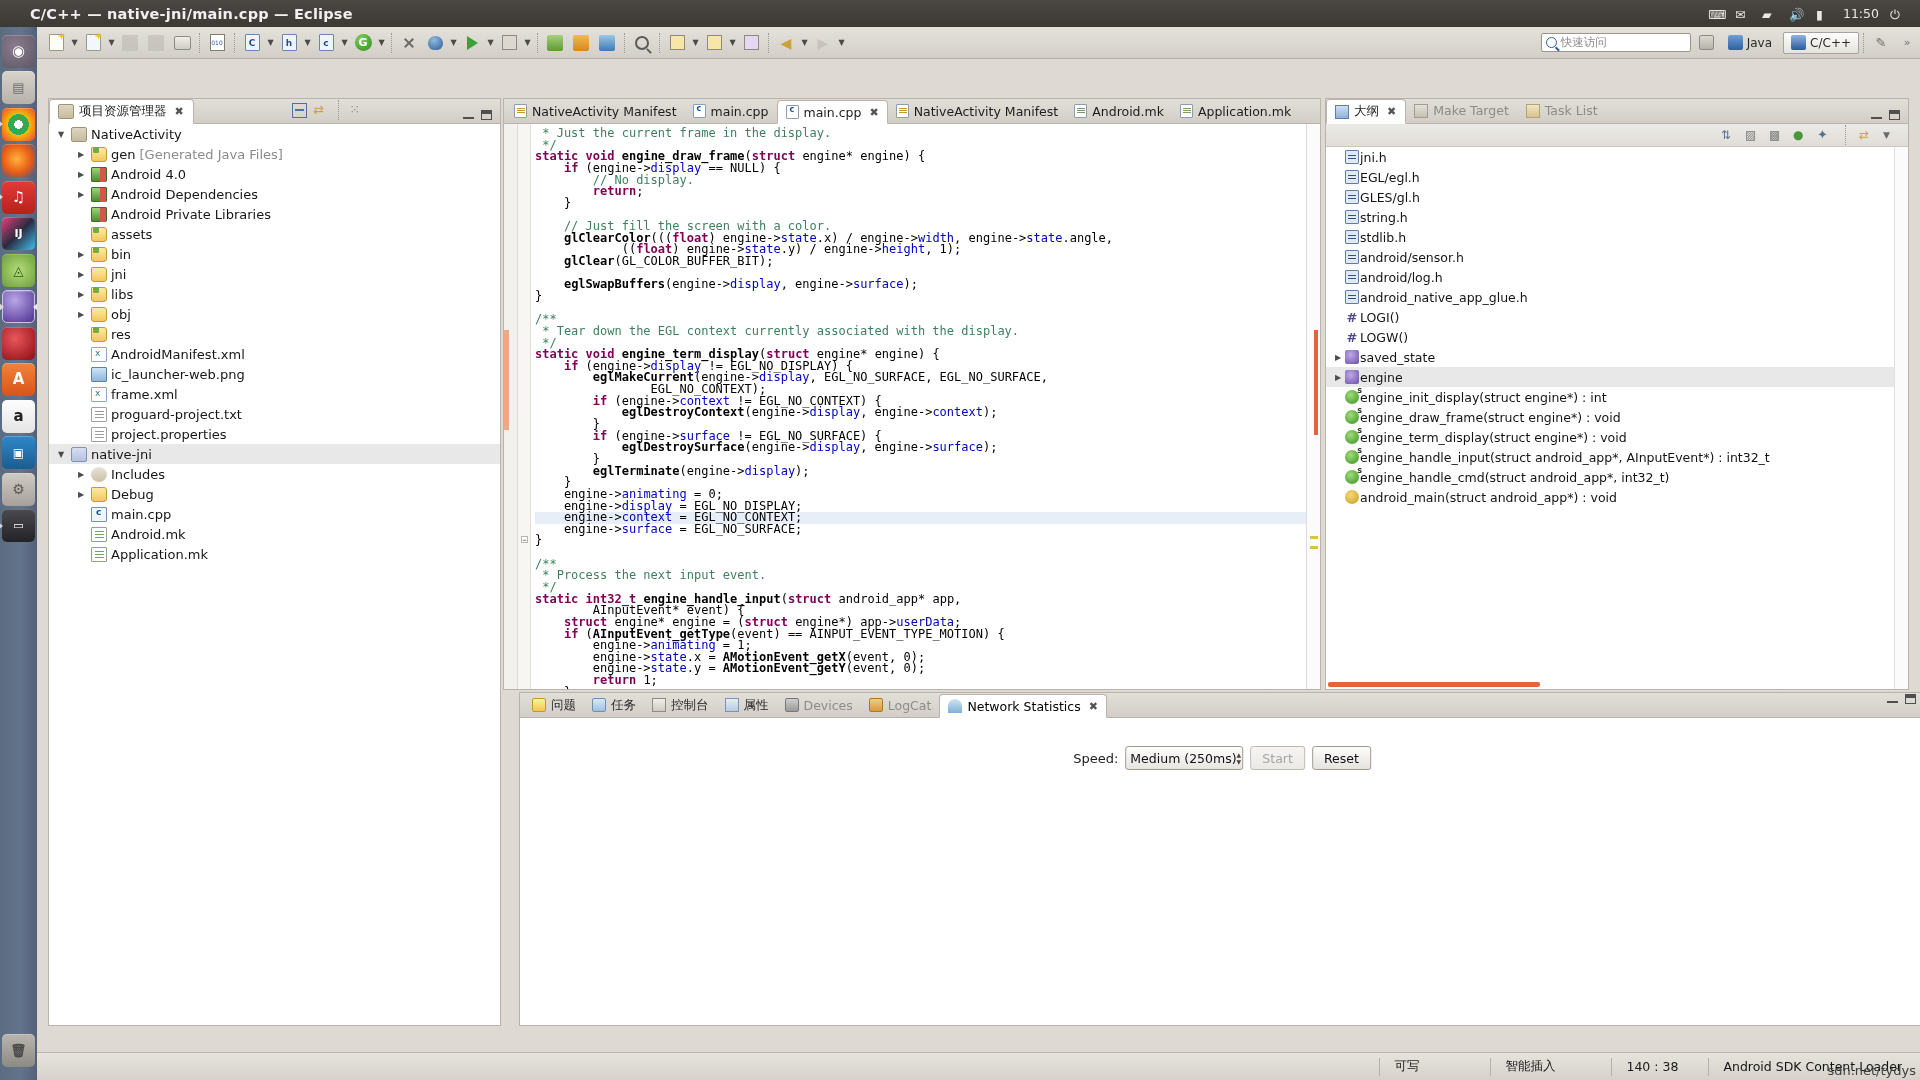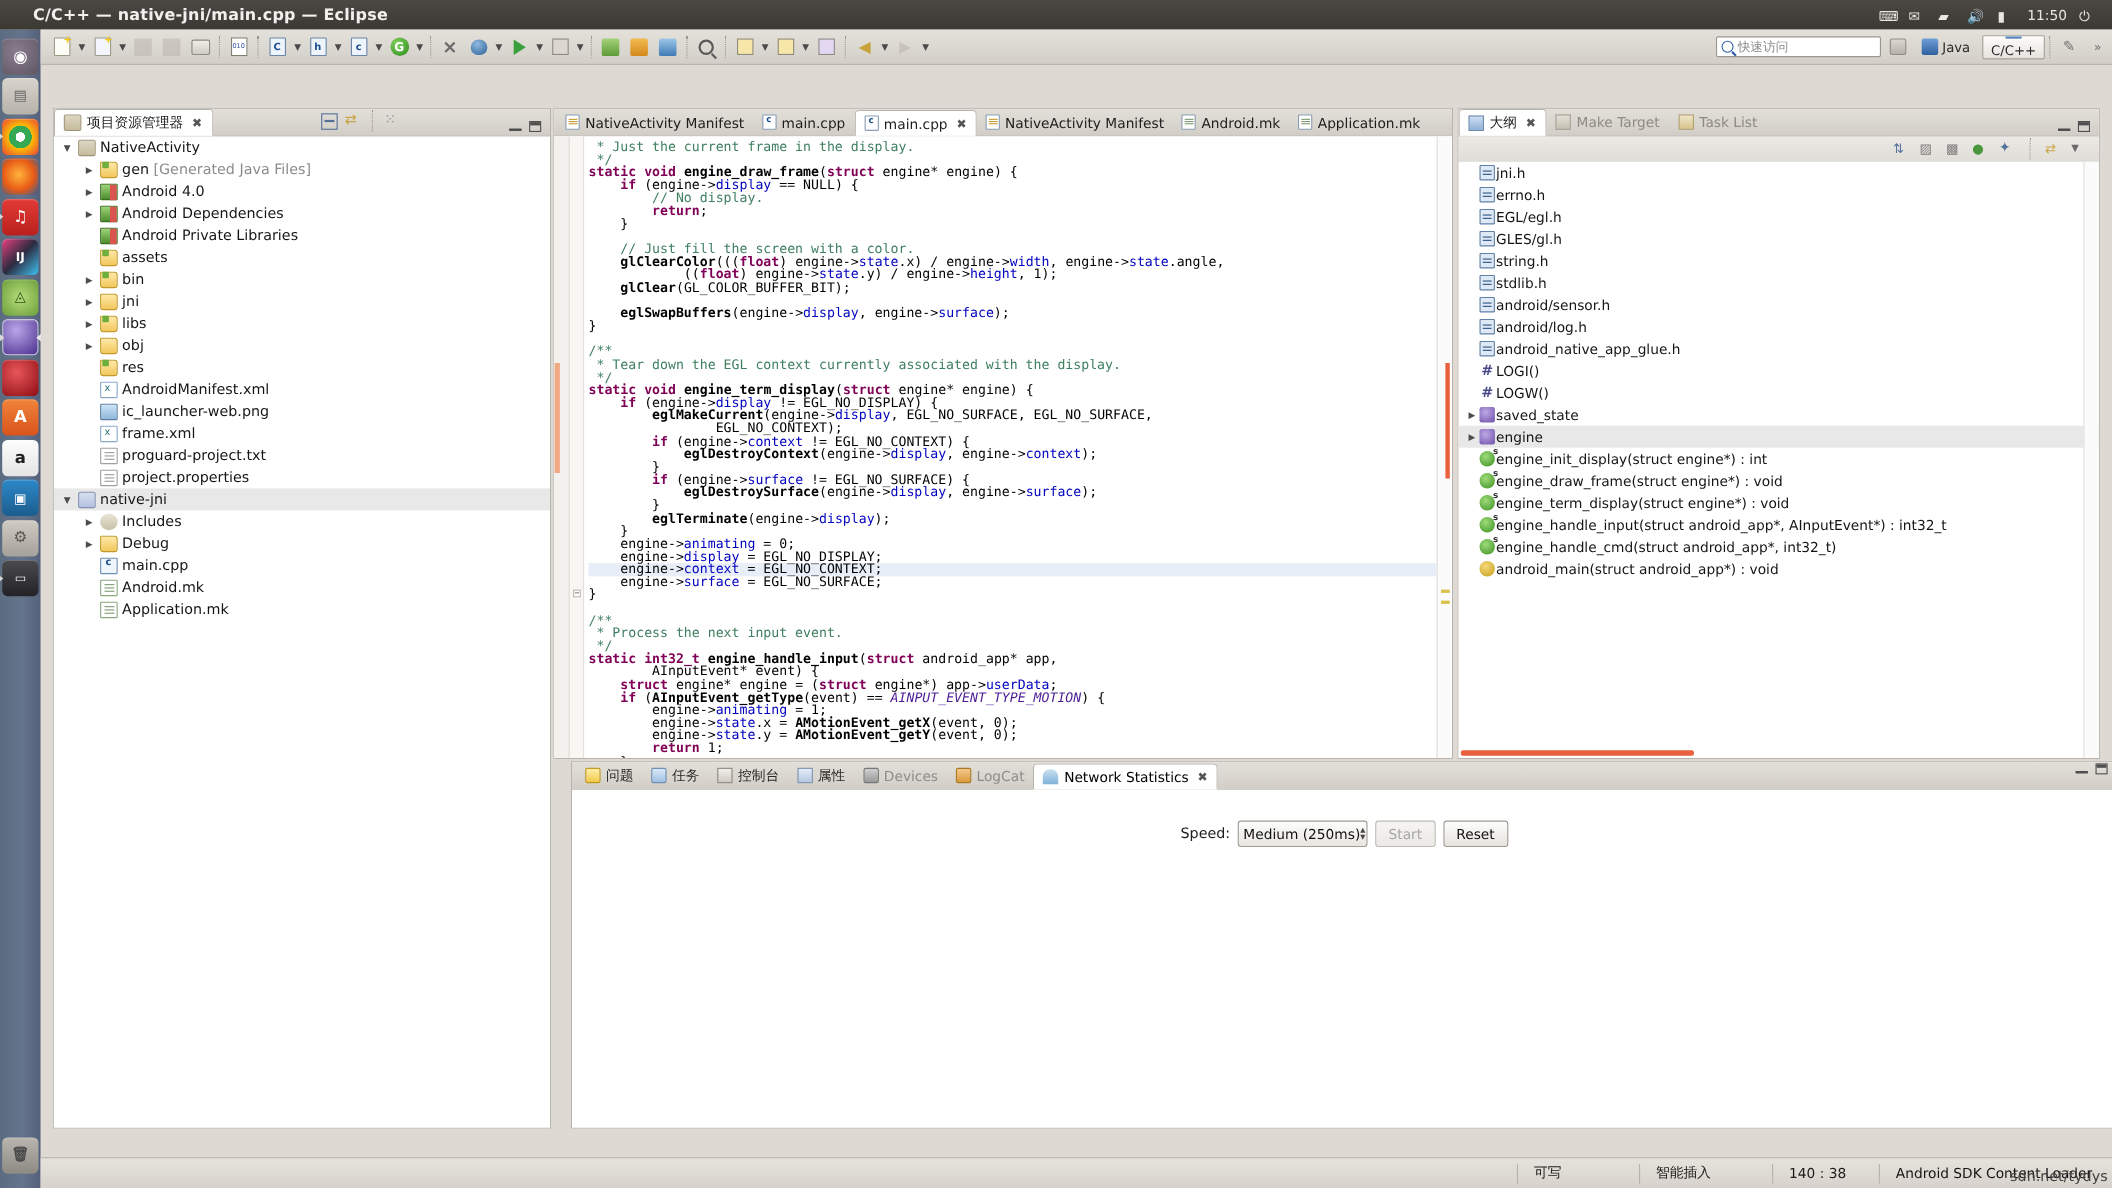--- a/index.html
+++ b/index.html
@@ -134,21 +134,21 @@
   }
   #quickaccess .qa-text { font-size: 11.5px; color: #8b8b8b; }
 
   .persp-btn {
     height: 22px; display: flex; align-items: center; gap: 4px;
     padding: 0 7px; margin-left: 3px; font-size: 12px; color: #2b2b2b;
     border: 1px solid transparent; border-radius: 2px;
   }
   .persp-btn.active {
     background: linear-gradient(#fdfdfd,#e6e3dd);
-    border: 1px solid #a8a49d; box-shadow: inset 0 1px 0 #fff; flex-direction: column;
+    border: 1px solid #a8a49d; box-shadow: inset 0 1px 0 #fff;
   }
   .persp-ico { width: 15px; height: 15px; border-radius: 2px; }
   .persp-ico.java { background: linear-gradient(#6f9fd8,#2f5f9e); }
   .persp-ico.cpp  { background: linear-gradient(#8fb4e0,#29589c); }
   .persp-open { width: 20px; height: 20px; display:flex;align-items:center;justify-content:center; }
 
   
   #workbench { position: relative; width: 100%; height: 1021px; }
 
   .panel {
@@ -249,21 +249,21 @@
     font-size: 12px; line-height: 11.65px;
     padding: 4px 0 0 4px;
     white-space: pre;
   }
   #code .ln { height: 11.65px; }
   #code .hl { background: #e8eef8; display:block; }
   .c-cmt { color: #3f7f5f; }
   .c-kw  { color: #7f0055; font-weight: bold; }
   .c-fn  { color: #000; font-weight: bold; }
   .c-fld { color: #0000c0; }
-  .c-it  { color: #4c1d95; font-style: italic; }
+  .c-it  { color: #000000; }
 
   #ruler-right {
     width: 14px; background: #fbfbfb; border-left: 1px solid #e0ddd8; position: relative;
   }
   .annot-mark { position: absolute; right: 2px; width: 8px; height: 3px; }
 
   .chg-bar { position: absolute; left: 0; width: 5px; background: #f0a882; }
 
   
   #outline { left: 1288px; top: 39px; width: 584px; height: 592px; }
@@ -743,25 +743,20 @@
         <div id="outline-overview"></div>
         <div id="outline-hbar"></div>
       <div class="ol-row">
             <span class="ol-tw"></span>
             <span class="ol-ico ic-include"></span>
             <span>jni.h</span>
           </div>
           <div class="ol-row">
             <span class="ol-tw"></span>
             <span class="ol-ico ic-include"></span>
-            <span>errno.h</span>
-          </div>
-          <div class="ol-row">
-            <span class="ol-tw"></span>
-            <span class="ol-ico ic-include"></span>
             <span>EGL/egl.h</span>
           </div>
           <div class="ol-row">
             <span class="ol-tw"></span>
             <span class="ol-ico ic-include"></span>
             <span>GLES/gl.h</span>
           </div>
           <div class="ol-row">
             <span class="ol-tw"></span>
             <span class="ol-ico ic-include"></span>

